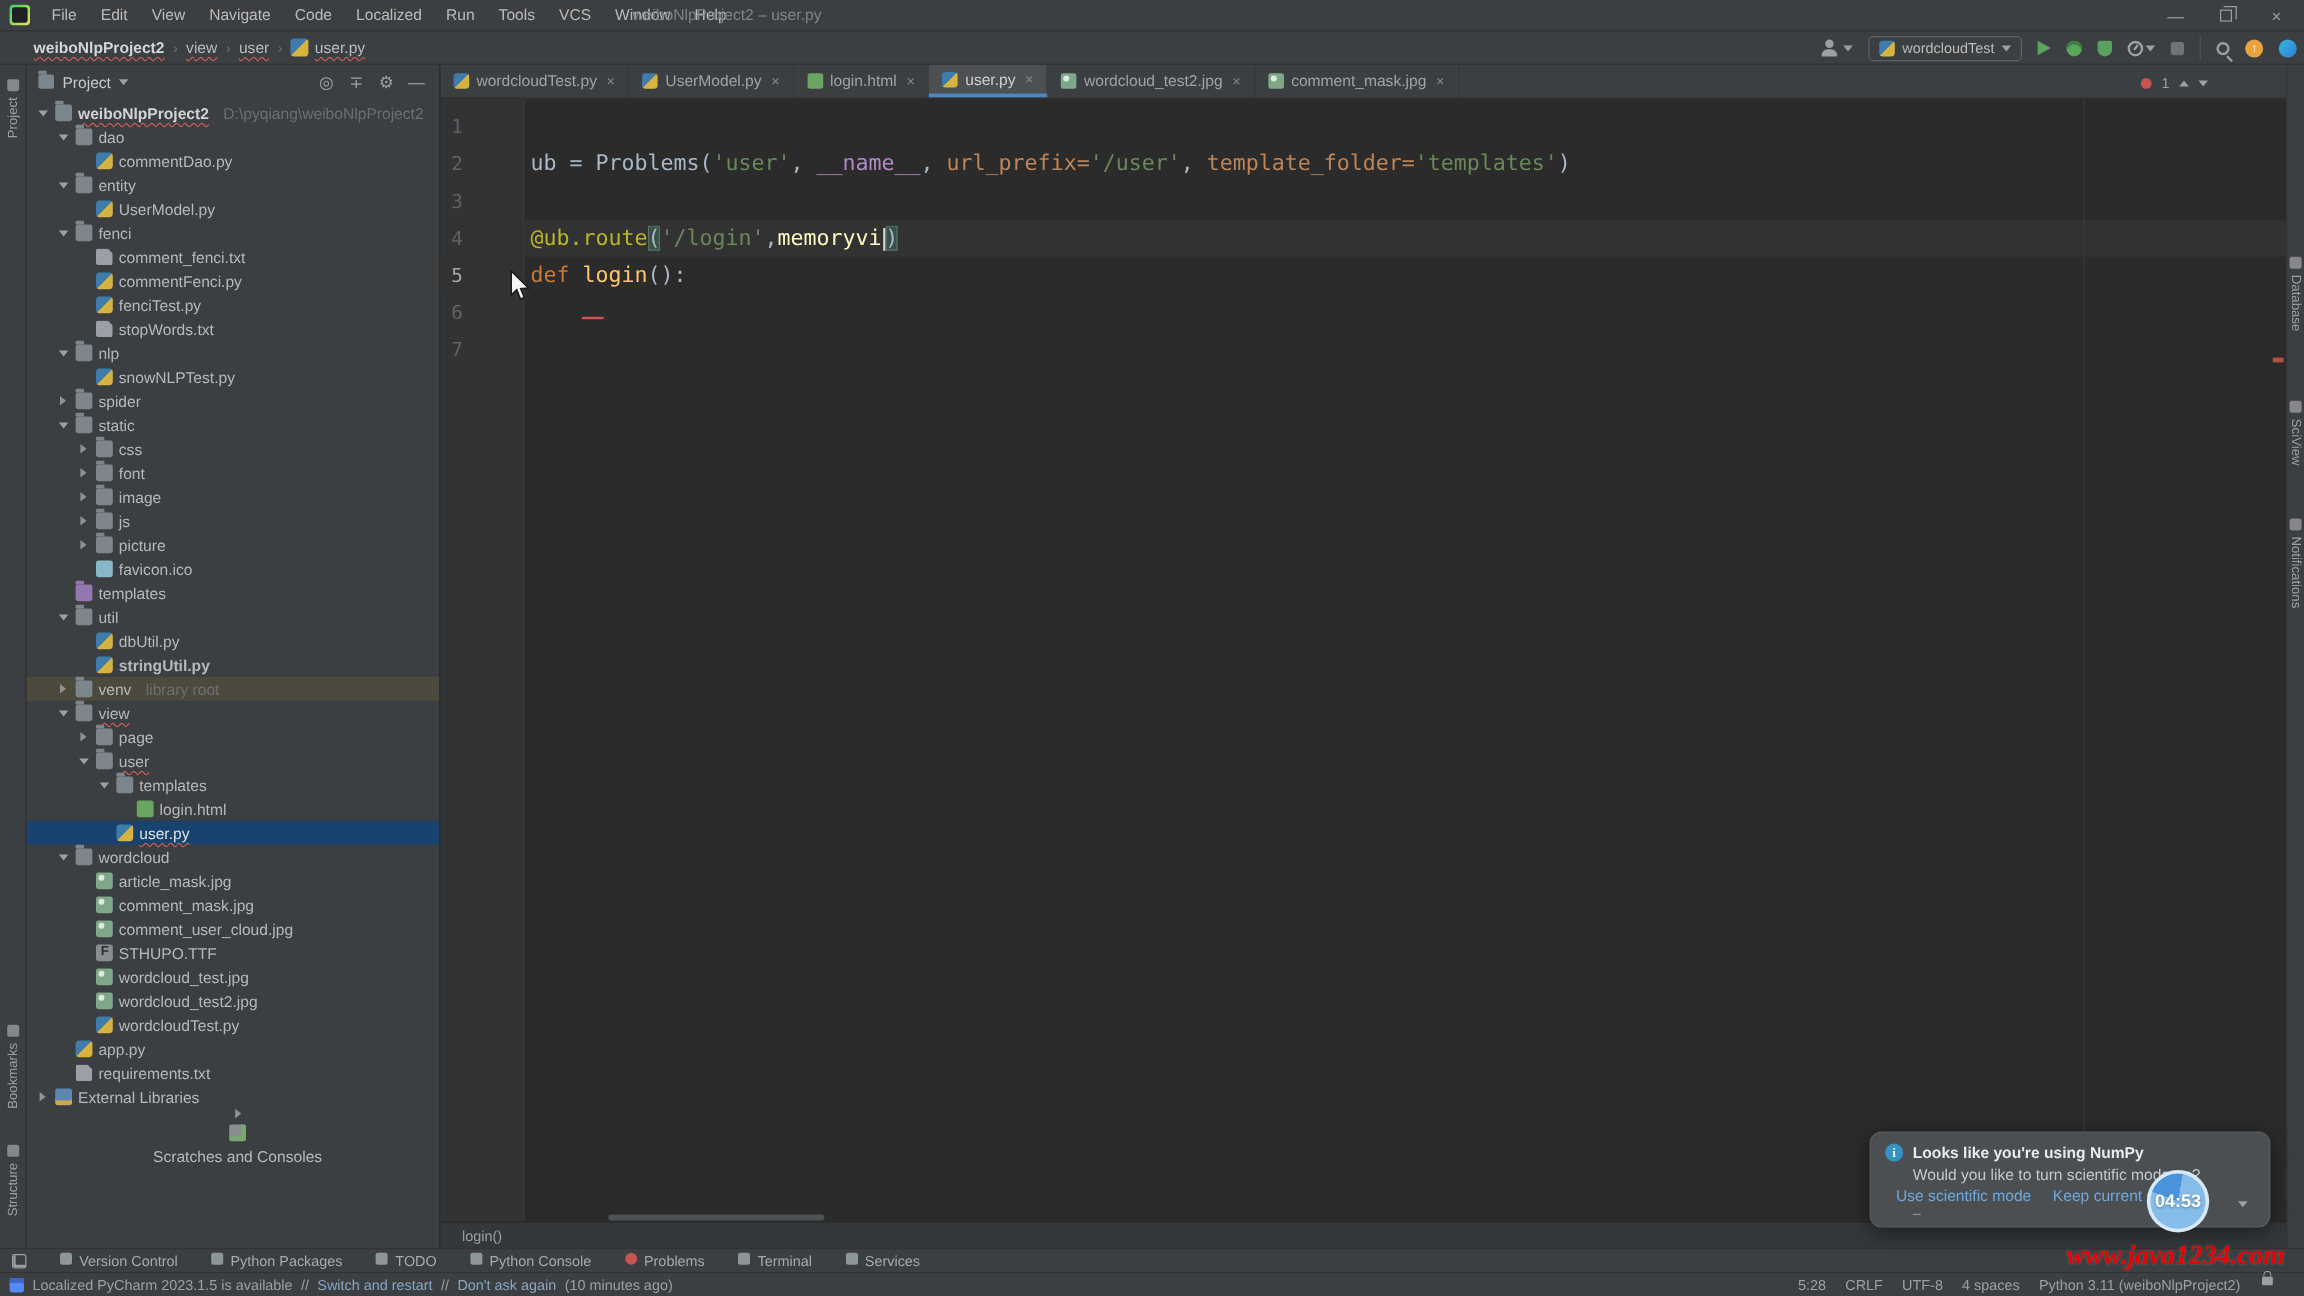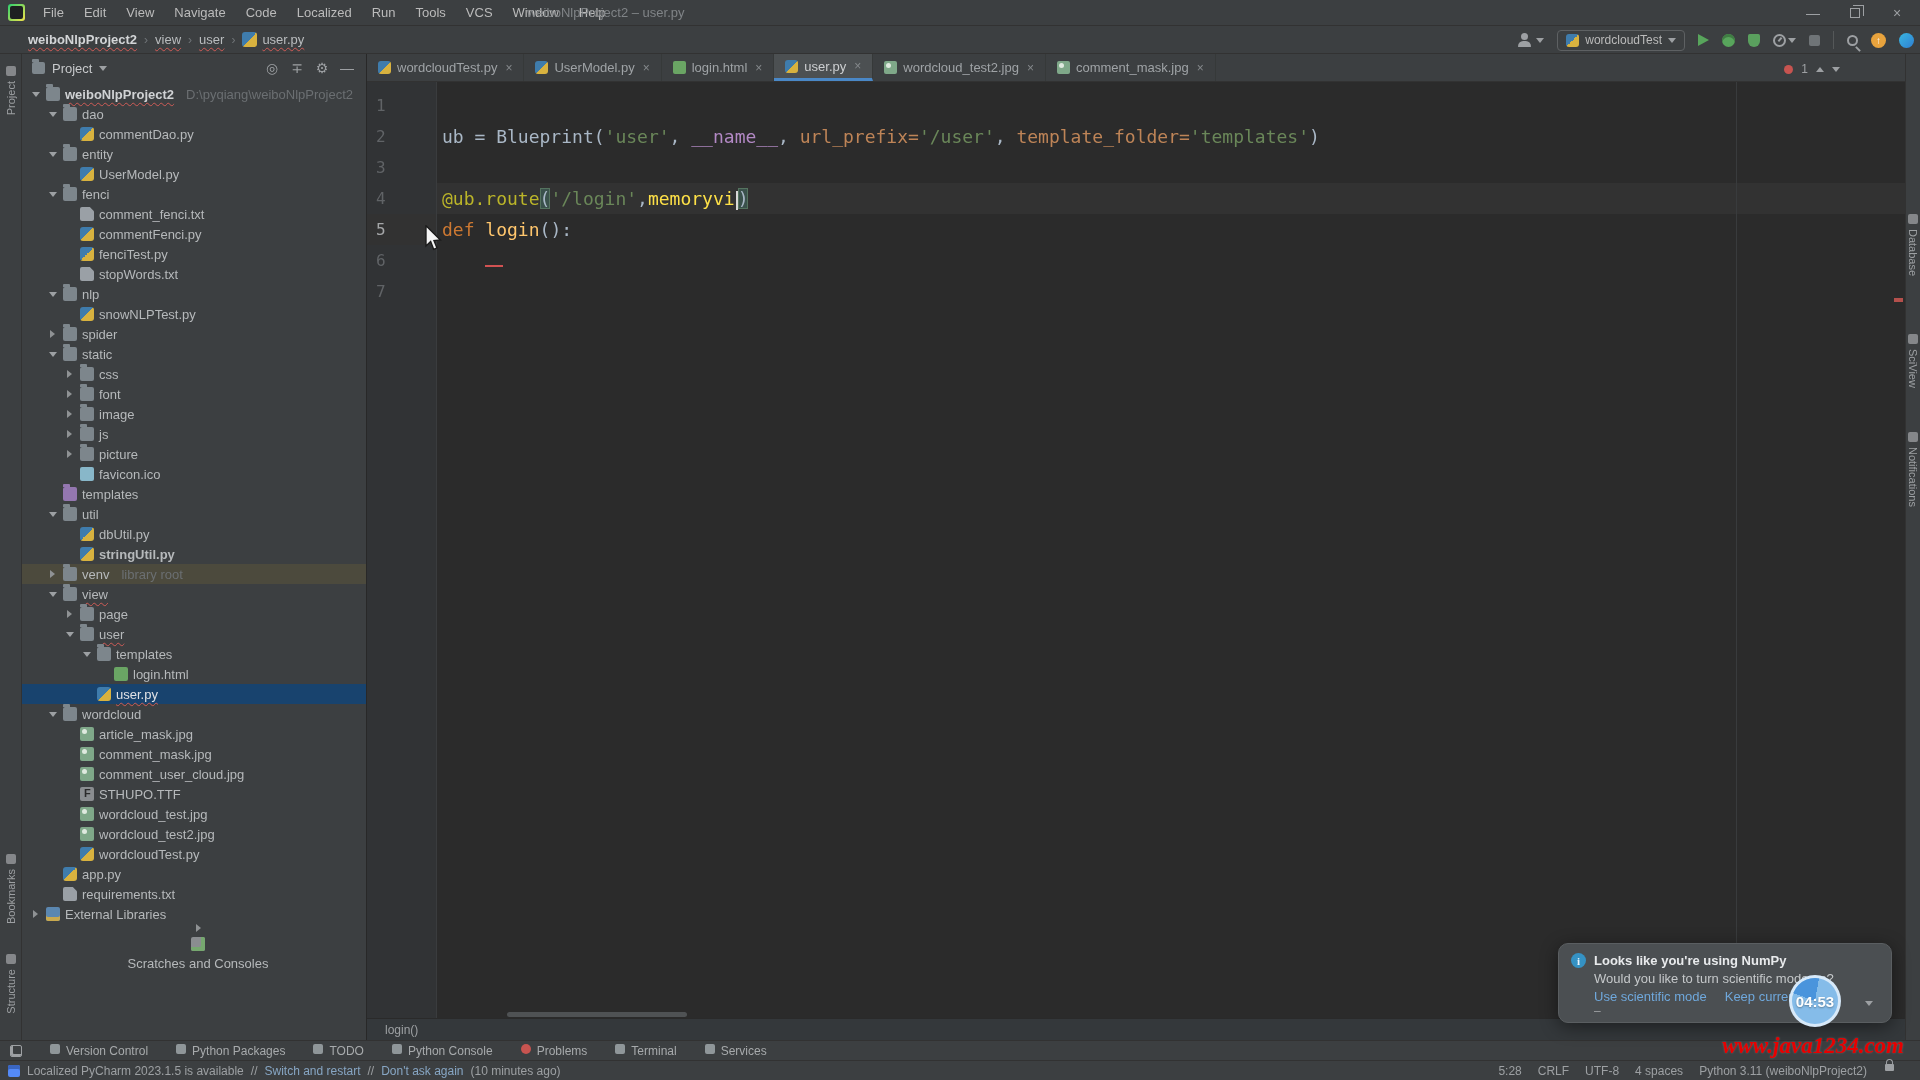--- a/index.html
+++ b/index.html
@@ -91,21 +91,21 @@
   .tab.active{background:#4c5052;color:#ccced0;border-bottom:3px solid #4a88c7}
   .tab .x{color:#85898c;font-size:12px;margin-left:2px}
   .code-pane{position:absolute;top:28px;left:0;right:0;bottom:22px;display:flex;overflow:hidden}
   .gutter{width:70px;background:#313335;border-right:1px solid #3a3c3e;padding-top:8px;flex:none}
   .gnum{height:31px;line-height:31px;padding-left:9px;font-family:"DejaVu Sans Mono",monospace;font-size:16px;color:#606366}
   .gnum.cur{color:#a4a6a8;background:#323232}
   .codecol{flex:1;position:relative;padding-top:8px}
   .cl{height:31px;line-height:31px;white-space:pre;font-family:"DejaVu Sans Mono",monospace;font-size:18px;color:#a9b7c6;padding-left:5px}
   .cl.cur{background:#323232}
   .kw{color:#cc7832}.pl{color:#a9b7c6}.str{color:#6a8759}.param{color:#be8457}
-  .deco{color:#bbb529}.fn{color:#ffc66d}.dunder{color:#b389c5}.uref{color:#fde047}
+  .deco{color:#bbb529}.fn{color:#ffc66d}.dunder{color:#b389c5}.uref{color:#fef9c3}
   .brace{background:#3a514b;box-shadow:inset 0 0 0 1px #55735f}
   .caret{display:inline-block;width:2px;height:19px;background:#d8d8d8;vertical-align:middle;margin-left:1px}
   .errdash{display:inline-block;width:18px;height:5px;border-bottom:2px solid #d25252;margin-left:43px}
   .guide{position:absolute;top:0;bottom:0;left:1299px;width:1px;background:#393b3d}
   .errwidget{position:absolute;right:65px;top:8px;display:flex;align-items:center;gap:8px;font-size:12px;color:#9da0a3}
   .errdot{width:9px;height:9px;border-radius:50%;background:#c75450}
   .tri-u-s{width:0;height:0;border-left:4px solid transparent;border-right:4px solid transparent;border-bottom:5px solid #9da0a3}
   .tri-d-s{width:0;height:0;border-left:4px solid transparent;border-right:4px solid transparent;border-top:5px solid #9da0a3}
   .ed-crumbbar{position:absolute;left:0;right:0;bottom:0;height:22px;background:#34383b;
     border-top:1px solid #2a2a2a;display:flex;align-items:center;padding-left:18px;font-size:12px;color:#9da0a3}
@@ -126,21 +126,21 @@
   .sb-right{margin-left:auto;display:flex;align-items:flex-start;gap:16px;padding-right:26px}
   .lock{width:9px;height:7px;background:#9da0a3;border-radius:1px;position:relative;margin-left:2px}
   .lock::before{content:"";position:absolute;left:1px;top:-5px;width:5px;height:5px;border:1.5px solid #9da0a3;border-bottom:none;border-radius:4px 4px 0 0}
   
   .notif{position:absolute;left:1558px;top:943px;width:334px;height:80px;background:#4b4f52;
     border:1px solid #5a5e61;border-radius:10px;box-shadow:0 4px 18px rgba(0,0,0,.45);z-index:40;padding:9px 12px;font-size:13px}
   .notif-head{display:flex;align-items:center;gap:8px;color:#e8eaec;font-weight:bold}
   .info-ic{width:15px;height:15px;border-radius:50%;background:#3592c4;color:#eaf4fb;font-size:11px;font-weight:bold;
     display:flex;align-items:center;justify-content:center;flex:none;font-family:"Liberation Serif",serif}
   .notif-body{color:#c5c8ca;margin:3px 0 3px 23px}
-  .notif-links{margin-left:23px;display:flex;gap:18px}
+  .notif-links{margin-left:9px;display:flex;gap:18px}
   .notif-link{color:#6fa8dc}
   .notif-dash{margin-left:23px;color:#9da0a3;font-size:12px}
   .notif-chev{position:absolute;right:18px;bottom:16px}
   .timerbadge{position:absolute;left:1789px;top:975px;width:52px;height:52px;border-radius:50%;z-index:45;
     background:#85bce9;border:3px solid rgba(235,244,252,.8);display:flex;align-items:center;justify-content:center;
     color:#fff;font-weight:bold;font-size:15px;overflow:hidden}
   .timerbadge::before{content:"";position:absolute;inset:0;background:conic-gradient(from 290deg,#4a94dc 0 80deg,transparent 80deg)}
   .timerbadge span{position:relative;z-index:2;text-shadow:0 1px 2px rgba(0,0,0,.35)}
   
   .watermark{position:absolute;right:16px;top:1033px;z-index:60;color:#e70000;font-weight:bold;font-style:italic;
@@ -560,21 +560,21 @@
         <div class="gnum">2</div>
         <div class="gnum">3</div>
         <div class="gnum">4</div>
         <div class="gnum cur">5</div>
         <div class="gnum">6</div>
         <div class="gnum">7</div>
       </div>
     <div class="codecol">
       <div class="guide"></div>
         <div class="cl"></div>
-        <div class="cl"><span class="pl">ub = Blueprint(</span><span class="str">'user'</span><span class="pl">, </span><span class="dunder">__name__</span><span class="pl">, </span><span class="param">url_prefix=</span><span class="str">'/user'</span><span class="pl">, </span><span class="param">template_folder=</span><span class="str">'templates'</span><span class="pl">)</span></div>
+        <div class="cl"><span class="pl">ub = Problems(</span><span class="str">'user'</span><span class="pl">, </span><span class="dunder">__name__</span><span class="pl">, </span><span class="param">url_prefix=</span><span class="str">'/user'</span><span class="pl">, </span><span class="param">template_folder=</span><span class="str">'templates'</span><span class="pl">)</span></div>
         <div class="cl"></div>
         <div class="cl cur"><span class="deco">@ub.route</span><span class="brace">(</span><span class="str">'/login'</span><span class="pl">,</span><span class="uref">memoryvi</span><span class="caret"></span><span class="brace">)</span></div>
         <div class="cl"><span class="kw">def</span><span class="pl"> </span><span class="fn">login</span><span class="pl">():</span></div>
         <div class="cl"><span class="errdash"></span></div>
       </div>
   </div>
   <div class="errwidget">
     <span class="errdot"></span>
     <span>1</span>
     <span class="tri-u-s"></span>

